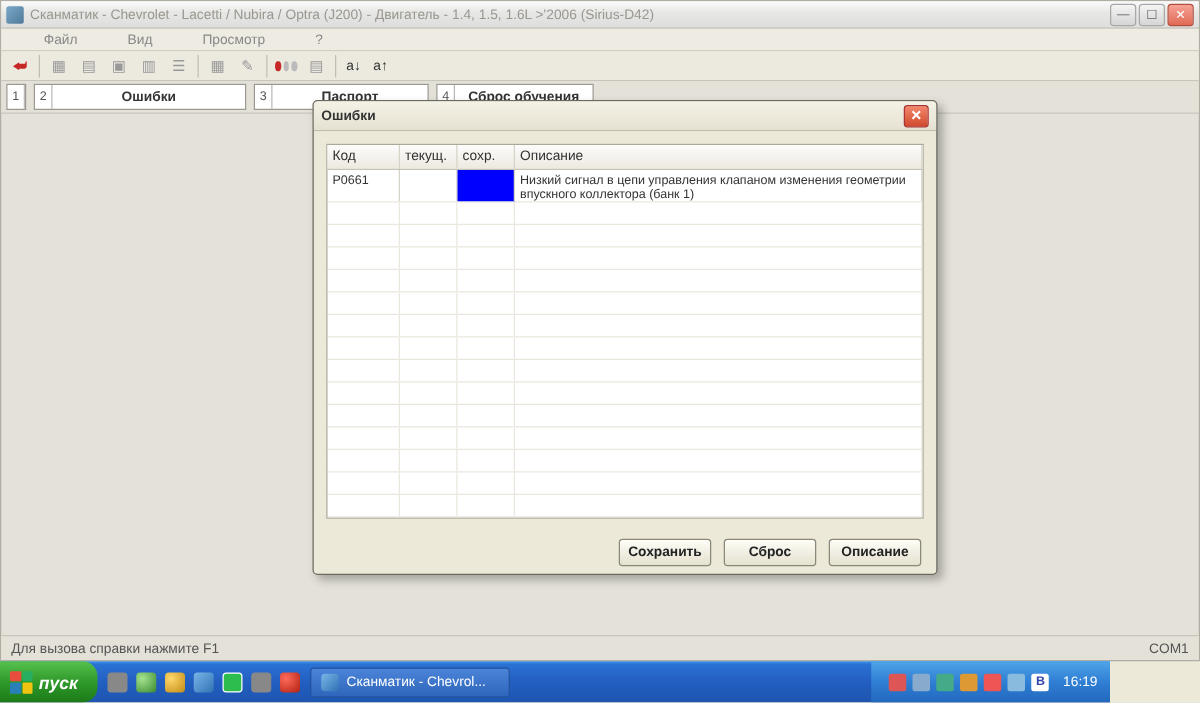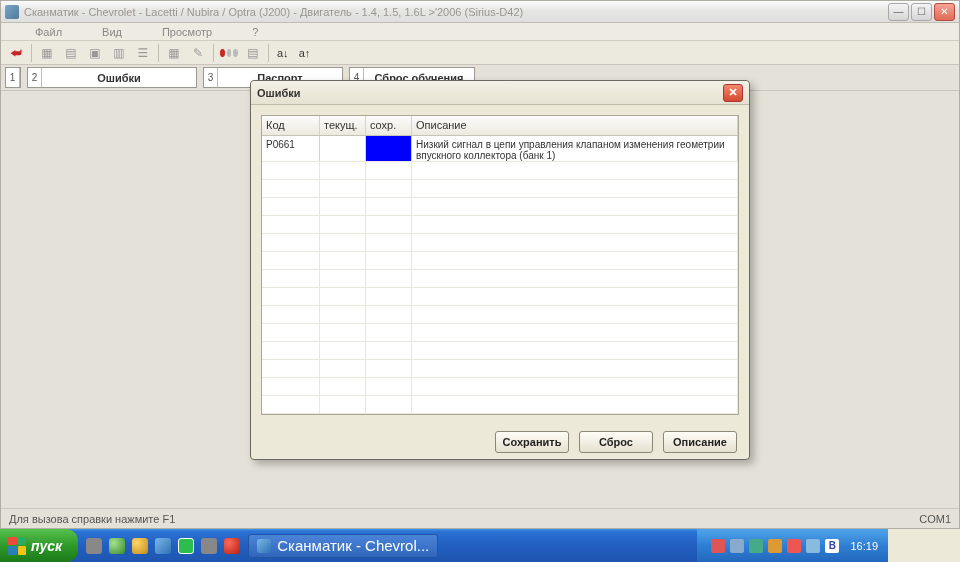--- a/index.html
+++ b/index.html
@@ -180,21 +180,21 @@
   .ql-blue{background:linear-gradient(135deg,#7ab5e6,#2f72b5);}
   .ql-green2{background:#2dbd4e;border:1px solid #fff;}
   .ql-opera{background:radial-gradient(circle at 30% 30%,#ff6b5b,#b21e0f);}
   .ql-grey{background:#888;}
 
   .task-app {
     margin-left:8px; height:24px; min-width:160px; padding:0 8px;
     background:linear-gradient(to bottom,#4a84d8,#2f66bb);
     border:1px solid #2454a0; border-radius:3px;
     display:flex;align-items:center; gap:6px; cursor:pointer;
-    font-size:15px; color:#fff;
+    font-size:11px; color:#fff;
   }
 
   .tray {
     margin-left:auto; height:33px; padding:0 10px 0 14px;
     background:linear-gradient(to bottom,#4fa4e8 0%,#2f7fd4 50%,#2268bd 100%);
     display:flex;align-items:center; gap:5px; font-size:11px;
   }
   .tray-ic{width:14px;height:14px;border-radius:2px;}
   .clock{margin-left:6px;font-size:11px;color:#fff;}
 </style>

